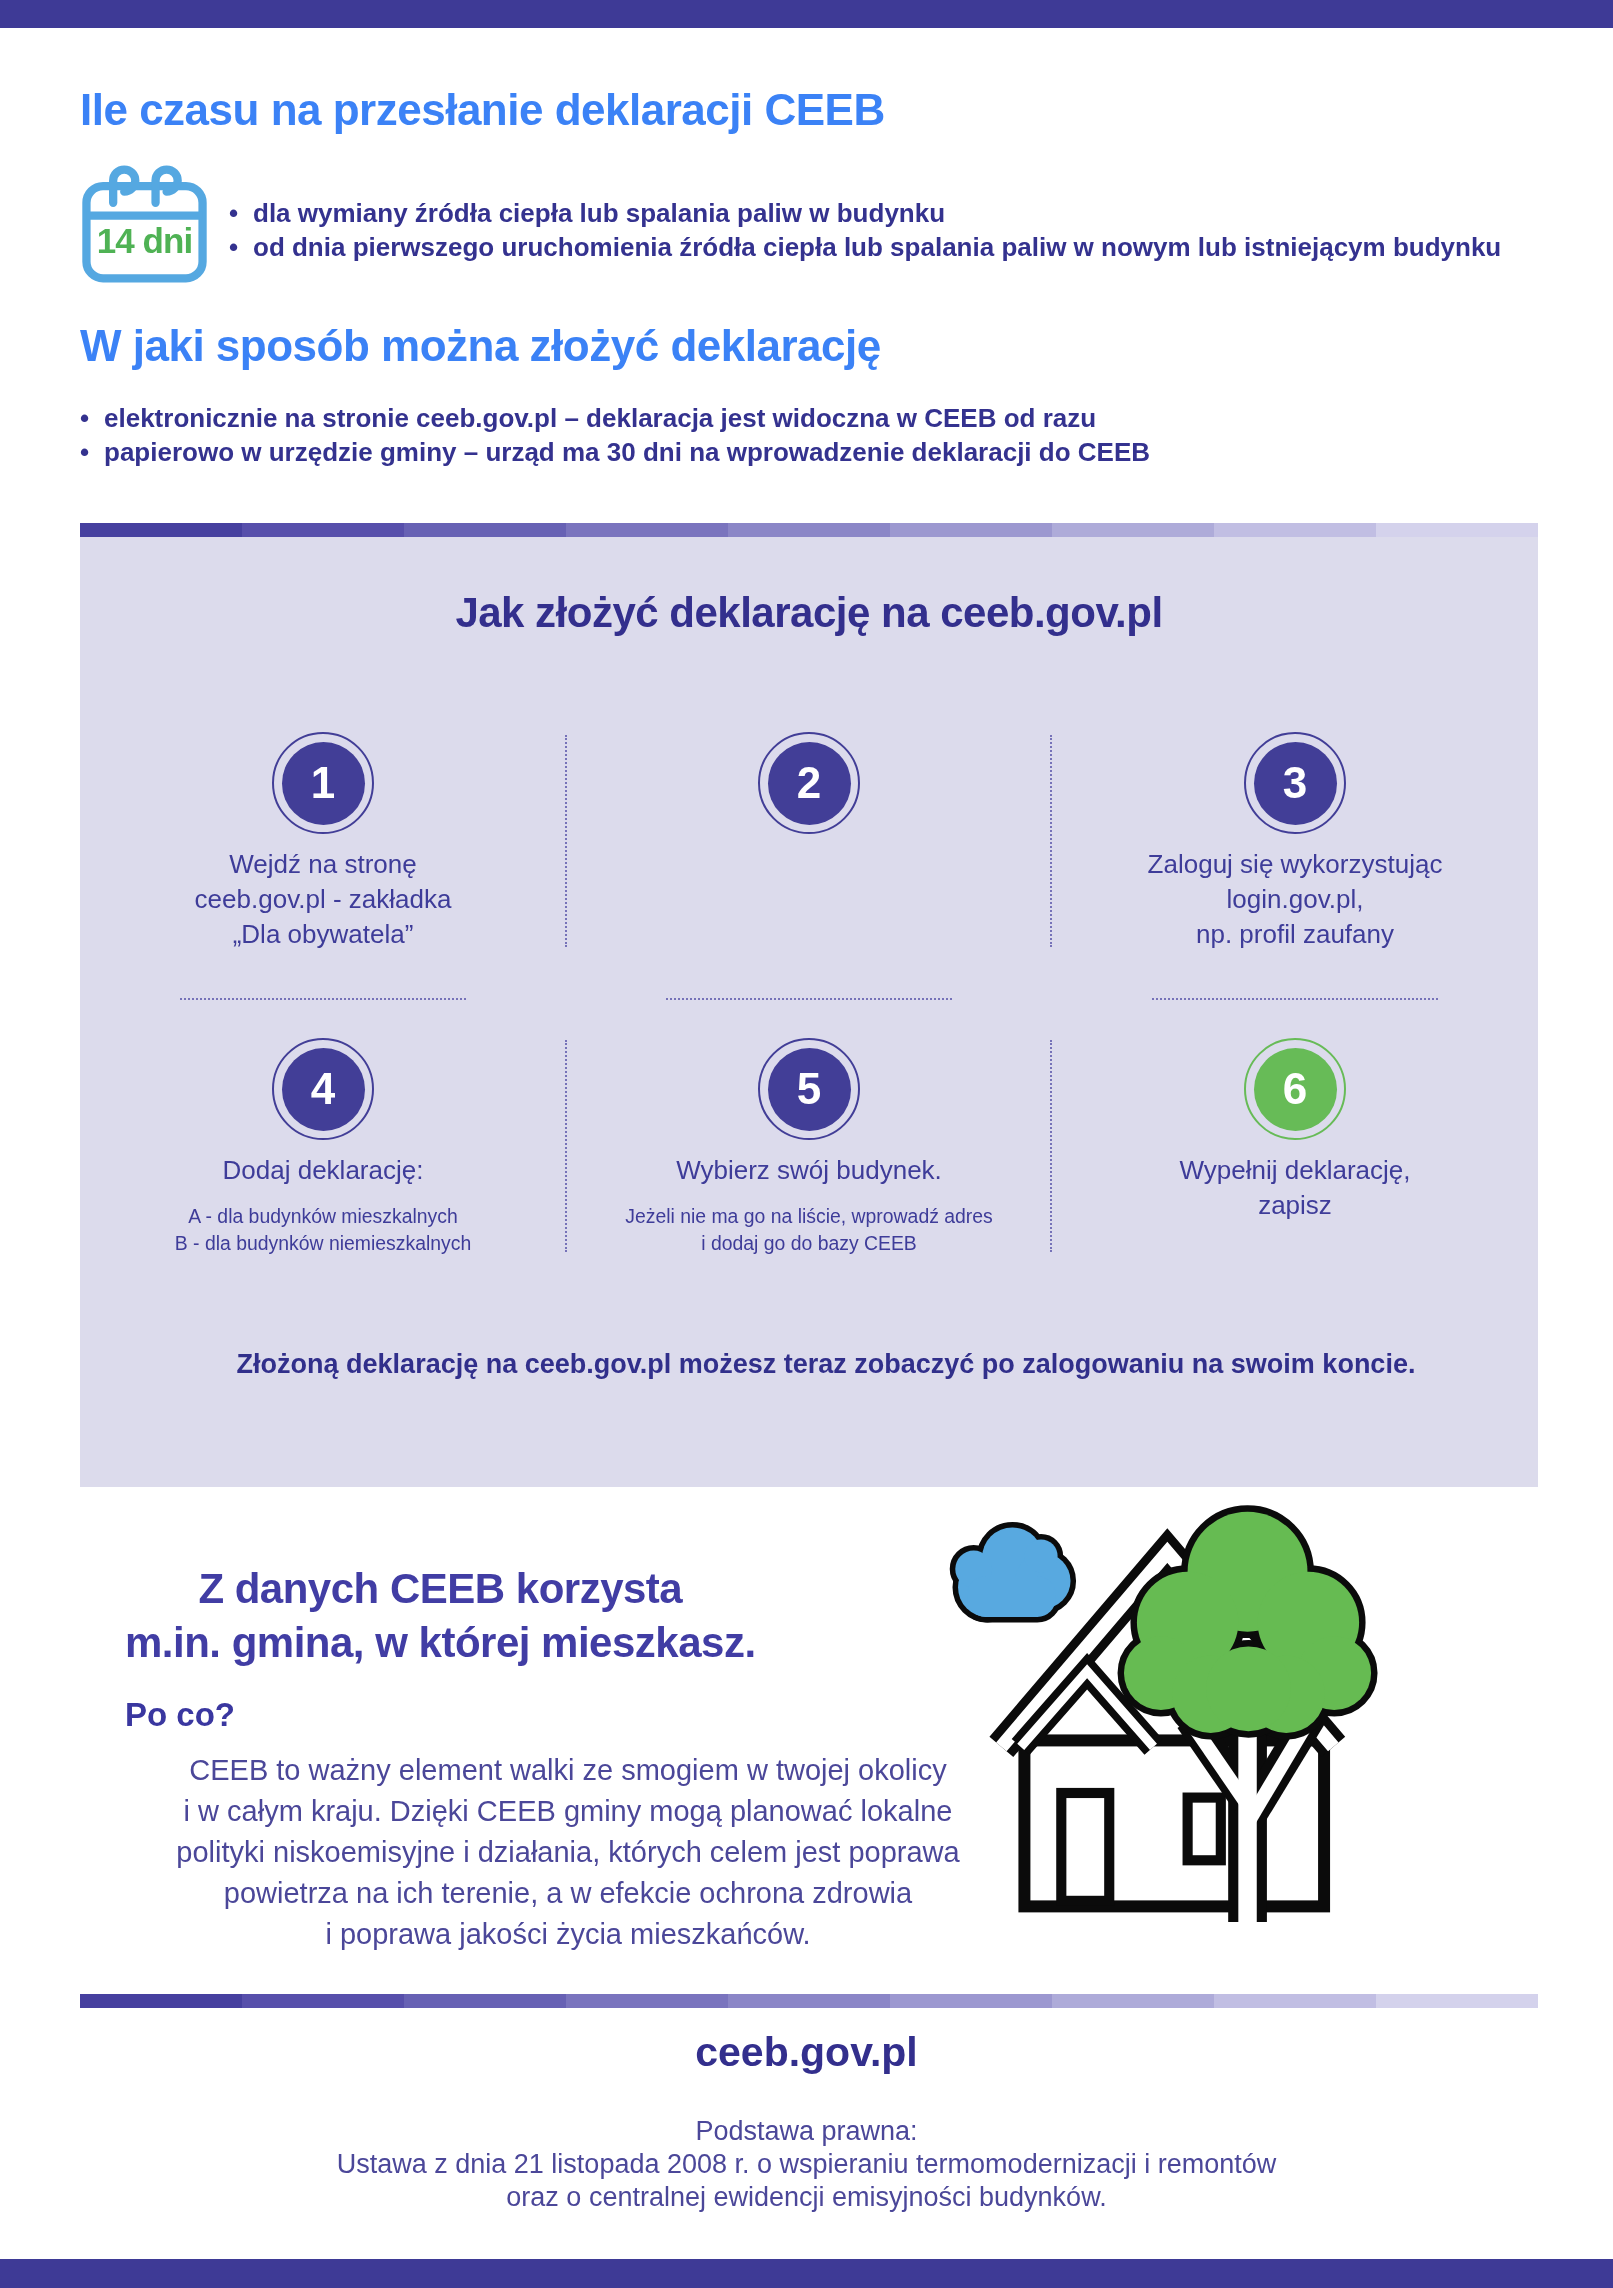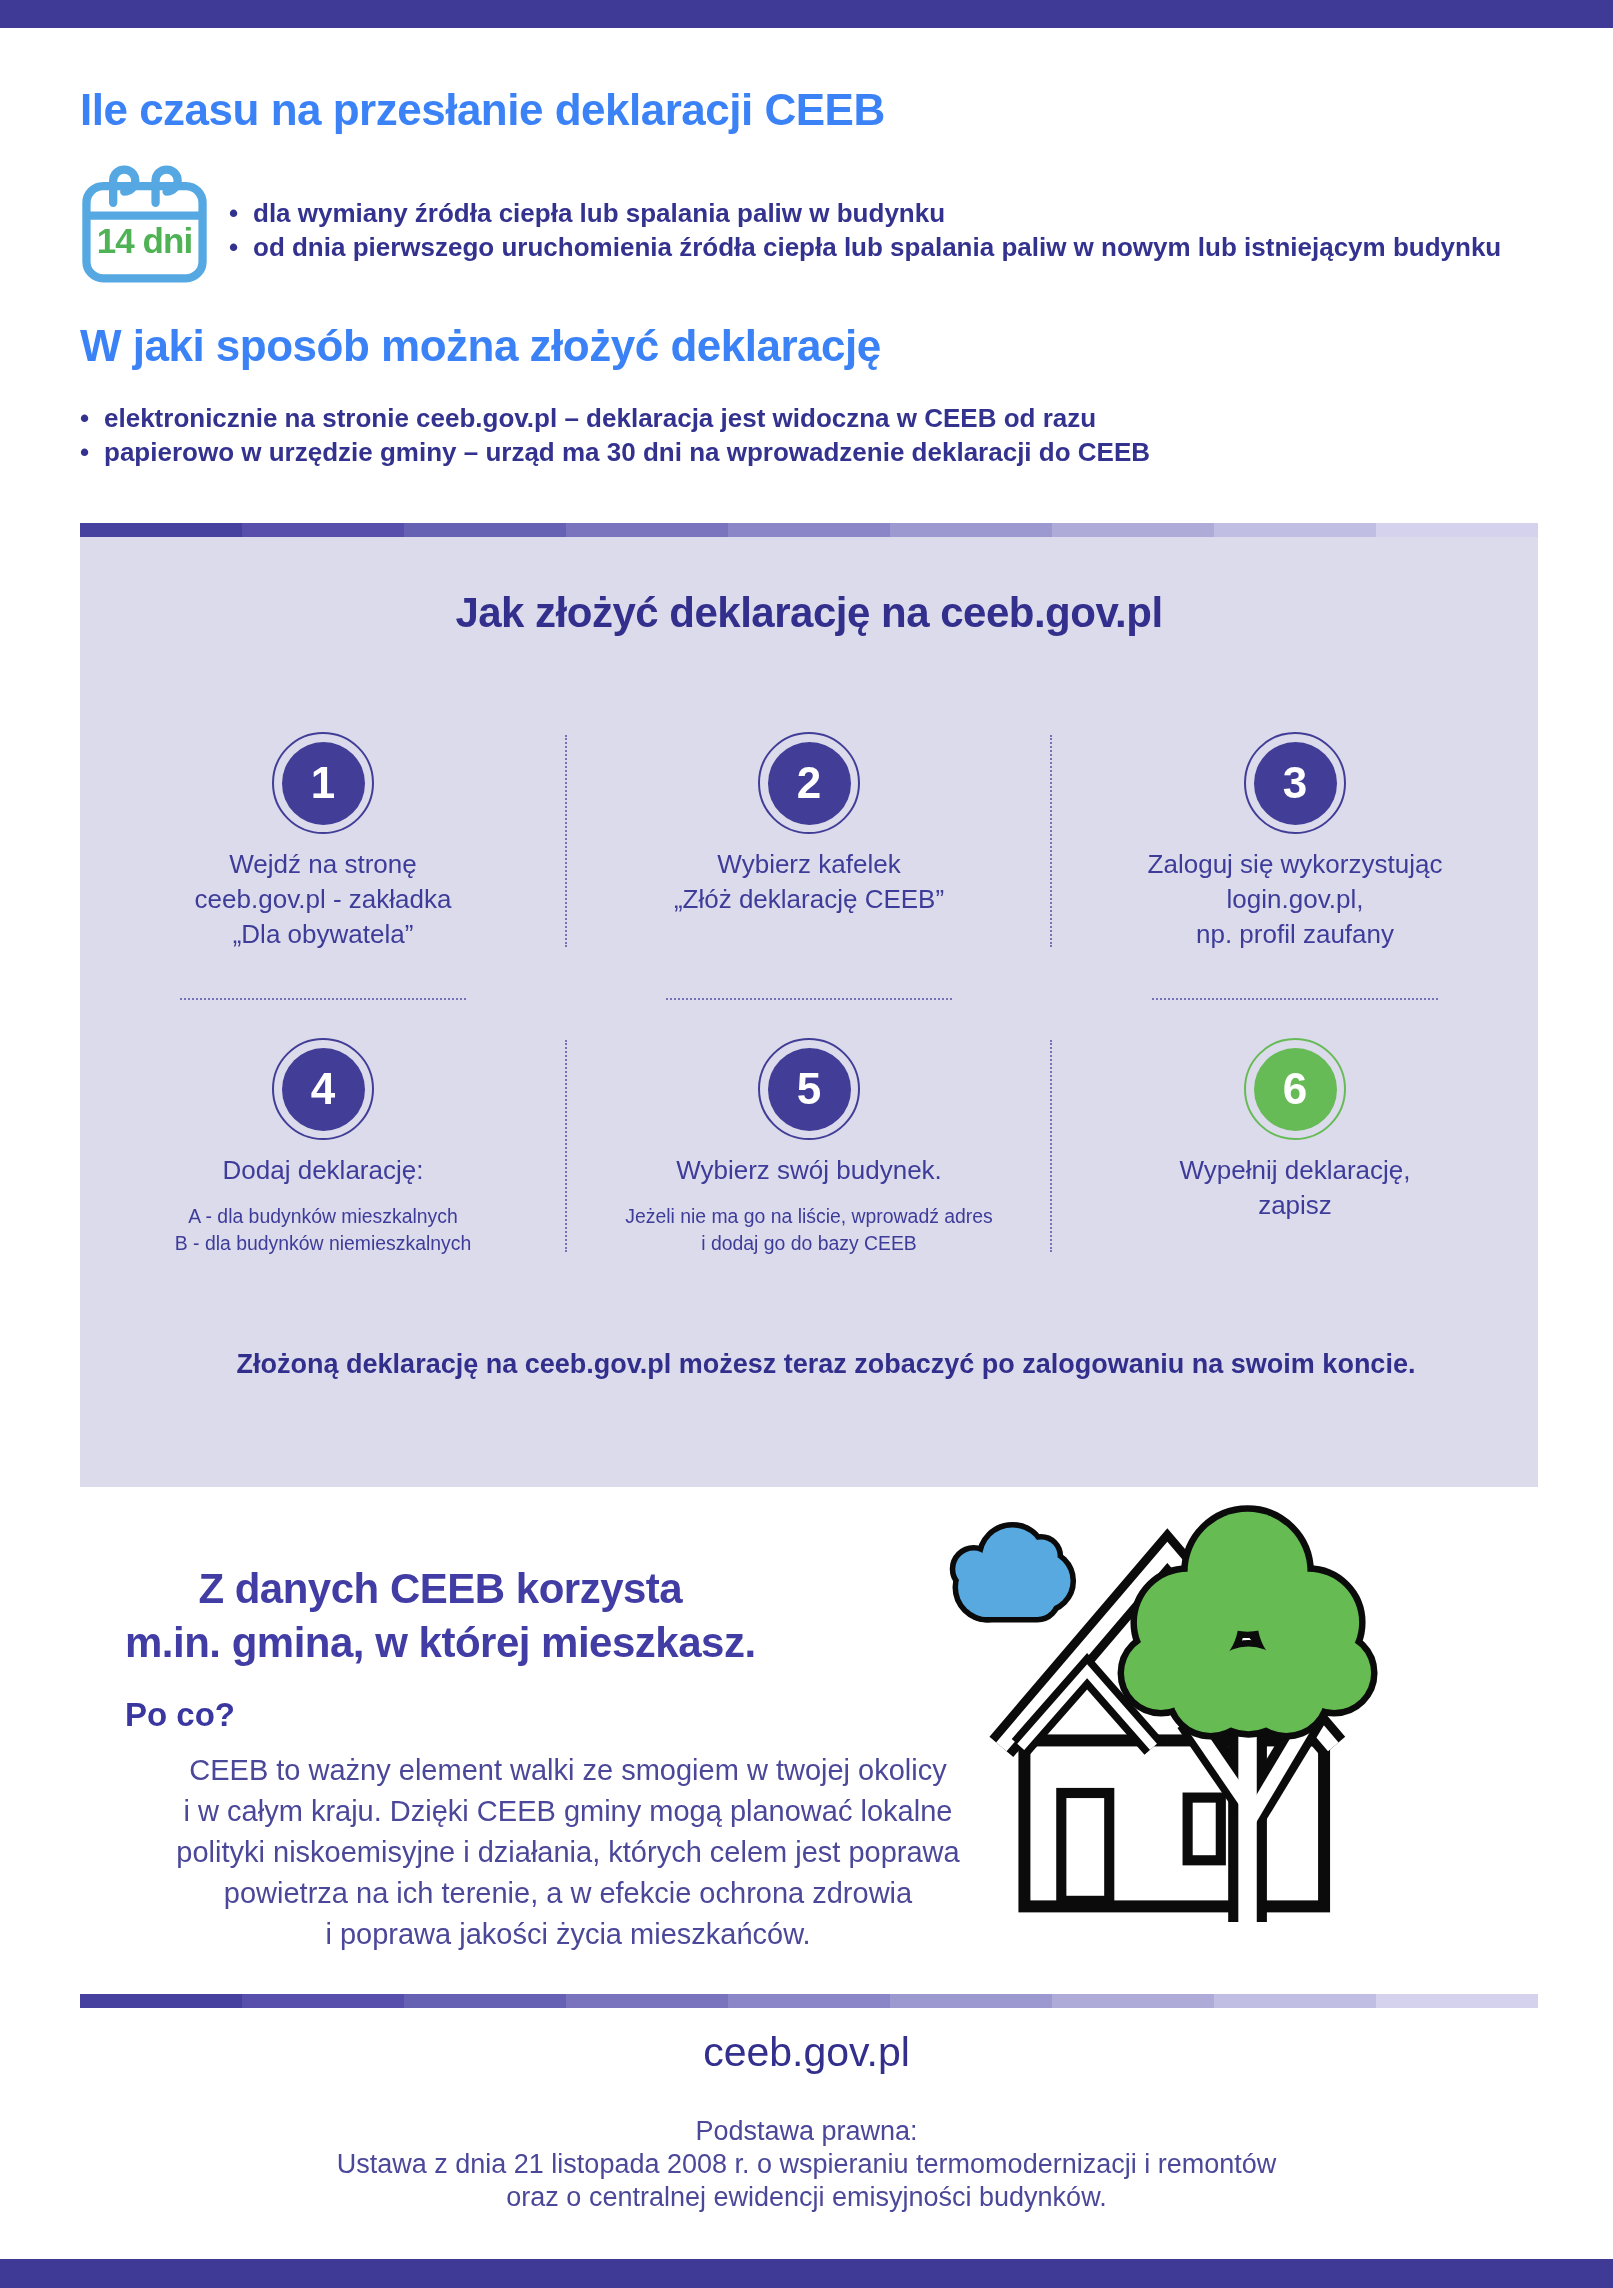--- a/index.html
+++ b/index.html
@@ -116,21 +116,21 @@
     font-size:29px;color:#4b4799;line-height:41px;
   }
 
   
   .illustration{position:absolute;left:923px;top:1484px;width:461px;height:452px;}
 
   
   .grad.footer-bar{top:1994px;left:80px;}
   .footer-site{
     position:absolute;left:0;top:2029px;width:1613px;
-    text-align:center;font-size:41px;font-weight:normal;color:#332f8d;
+    text-align:center;font-size:41px;font-weight:bold;color:#332f8d;
   }
   .footer-legal{
     position:absolute;left:0;top:2115px;width:1613px;
     text-align:center;font-size:27px;color:#4b4799;line-height:33px;
   }
 </style>
 </head>
 <body>
 
 <div class="page">
@@ -182,22 +182,20 @@
         <div class="circle-num">1</div>
       </div>
       <div class="step-text prewrap">Wejdź na stronę
 ceeb.gov.pl - zakładka
 „Dla obywatela”</div>
     </div>
     <div class="col c1 row1">
       <div class="circle-ring">
         <div class="circle-num">2</div>
       </div>
-      <div class="step-text prewrap">Wybierz kafelek
-„Złóż deklarację CEEB”</div>
     </div>
     <div class="col c2 row1">
       <div class="circle-ring">
         <div class="circle-num">3</div>
       </div>
       <div class="step-text prewrap">Zaloguj się wykorzystując
 login.gov.pl,
 np. profil zaufany</div>
     </div>
 

